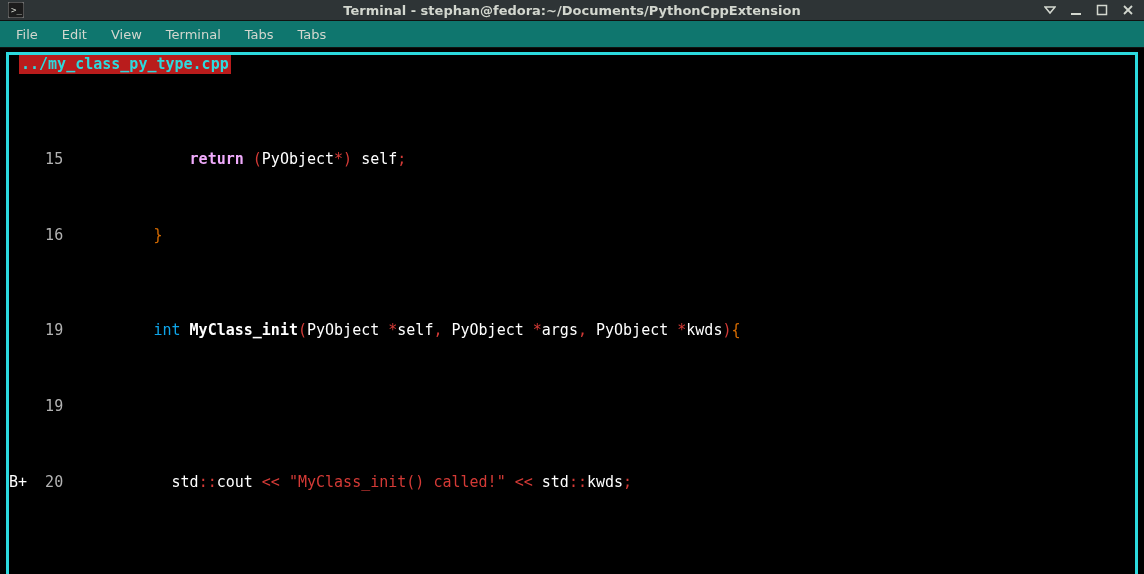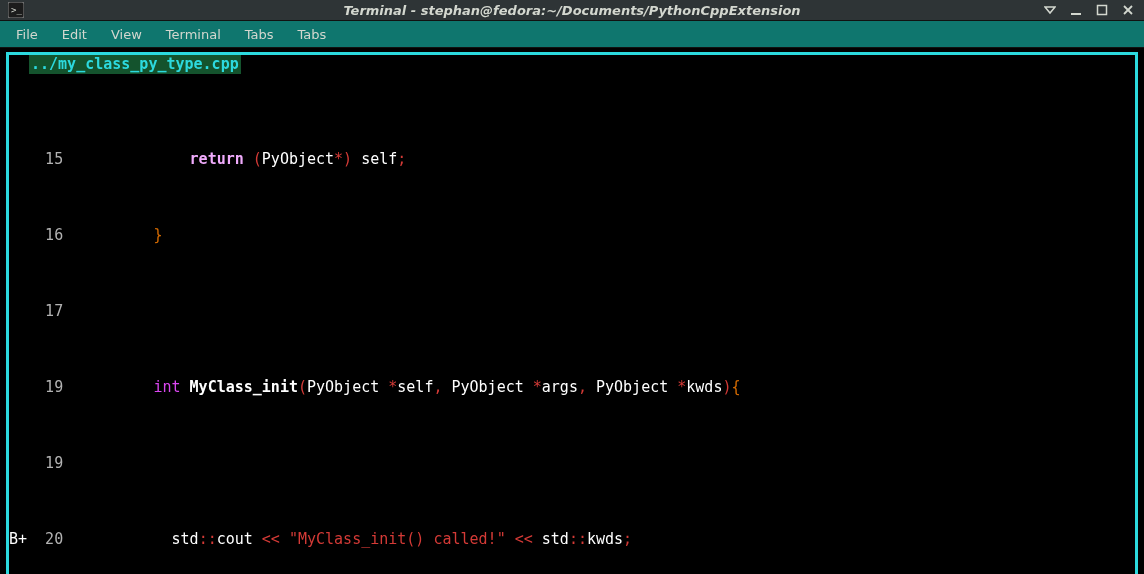--- a/index.html
+++ b/index.html
@@ -37,21 +37,20 @@
     justify-content: center;
     color: #d3d7cf;
   }
   .titlebar .tb-title {
     position: absolute;
     left: 0; right: 0;
     text-align: center;
     font-weight: bold;
     color: #d3d7cf;
     pointer-events: none;
-    font-style: italic;
   }
   .titlebar .tb-controls {
     margin-left: auto;
     display: flex;
     align-items: center;
     gap: 10px;
     padding-right: 8px;
   }
   .titlebar .tb-btn {
     width: 16px;
@@ -85,23 +84,23 @@
     position: relative;
     padding: 2px;
   }
   .source-box {
     border: 3px solid #2cd9de;
     margin: 2px 4px 0 4px;
   }
   .source-header {
     position: relative;
     margin-top: -14px;
-    margin-left: 20px;
+    margin-left: 10px;
     display: inline-block;
-    background: #14532d;
+    background: #b91c1c;
     color: #2cd9de;
     font-weight: bold;
     padding: 0 2px;
     height: 19px;
   }
   .source-body {
     padding-bottom: 2px;
     white-space: pre;
   }
   .row {
@@ -117,21 +116,21 @@
     width: 5ch;
     color: #b2b2b2;
     text-align: center;
     padding-right: 1ch;
   }
   .code {
     flex: 1;
   }
   
   .tk-cy  { color: #f0abfc; }   
-  .tk-gr  { color: #d946ef; }   
+  .tk-gr  { color: #0ea5e9; }   
   .tk-rd  { color: #d43a36; }   
   .tk-or  { color: #d66b00; }   
   .tk-str { color: #d43a36; }   
   .b { font-weight: bold; }
 </style>
 </head>
 <body>
 
 <div class="titlebar">
   <span class="tb-icon">
@@ -187,25 +186,20 @@
         <span class="gutter-ln">15</span>
         <span class="code">            <span class="tk-cy b">return</span> <span class="tk-rd">(</span><span>PyObject</span><span class="tk-rd">*)</span> <span>self</span><span class="tk-rd">;</span></span>
       </div>
       
       <div class="row">
         <span class="gutter-bp"></span>
         <span class="gutter-ln">16</span>
         <span class="code">        <span class="tk-or">}</span></span>
       </div>
       
-      <div class="row">
-        <span class="gutter-bp"></span>
-        <span class="gutter-ln">17</span>
-        <span class="code"></span>
-      </div>
       
       <div class="row">
         <span class="gutter-bp"></span>
         <span class="gutter-ln">19</span>
         <span class="code">        <span class="tk-gr">int</span> <span class="b">MyClass_init</span><span class="tk-rd">(</span><span>PyObject</span> <span class="tk-rd">*</span><span>self</span><span class="tk-rd">,</span> <span>PyObject</span> <span class="tk-rd">*</span><span>args</span><span class="tk-rd">,</span> <span>PyObject</span> <span class="tk-rd">*</span><span>kwds</span><span class="tk-rd">)</span><span class="tk-or">{</span></span>
       </div>
       
       <div class="row">
         <span class="gutter-bp"></span>
         <span class="gutter-ln">19</span>

